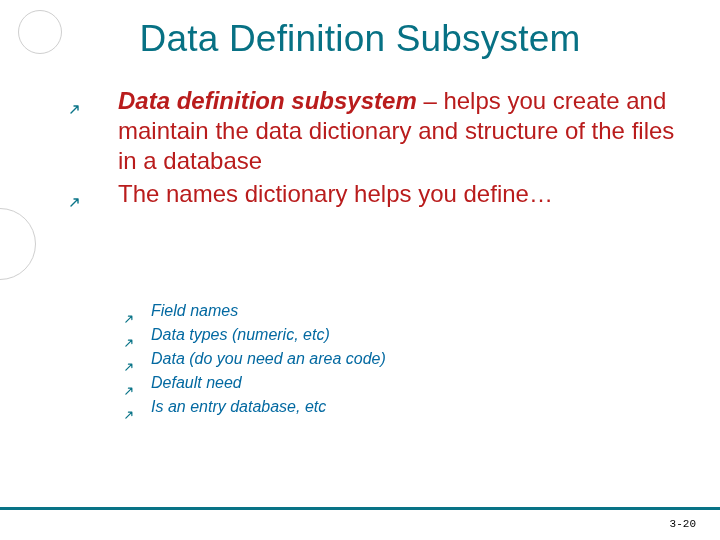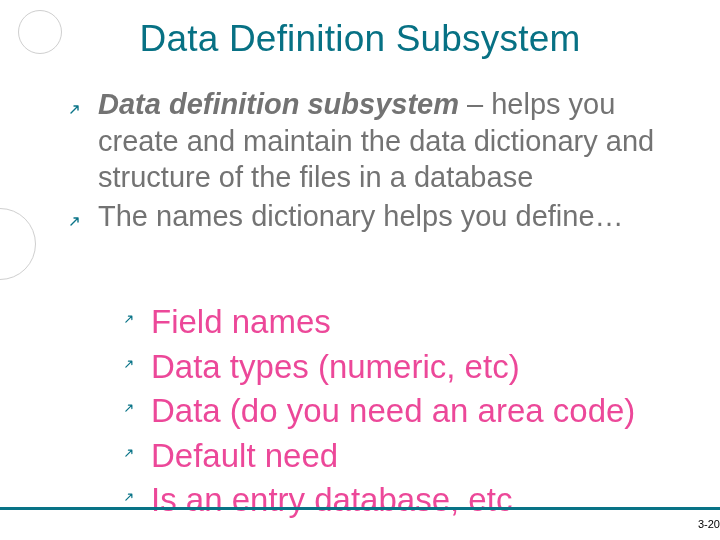--- a/index.html
+++ b/index.html
@@ -49,62 +49,64 @@
     align-items: flex-start;
     margin-bottom: 2px;
   }
   .arrow-main {
     flex: 0 0 28px;
     width: 28px;
     padding-top: 14px;
   }
   .arrow-main svg { display: block; }
   .txt-main {
-    font-size: 29px;
+    font-size: 24px;
     line-height: 1.26;
-    color: #737373;
+    color: #b91c1c;
+    margin-left: 20px;
   }
   .txt-main .em { font-style: italic; font-weight: bold; }
   .sub-list {
     position: absolute;
     top: 300px;
     left: 125px;
     width: 540px;
   }
   .li-sub {
     display: flex;
     align-items: flex-start;
     margin-bottom: 1px;
   }
   .arrow-sub {
     flex: 0 0 26px;
     width: 26px;
     padding-top: 11px;
   }
   .arrow-sub svg { display: block; }
   .txt-sub {
-    font-size: 33px;
+    font-size: 16px;
     line-height: 1.32;
-    color: #ec4899;
+    color: #0369a1;
+    font-style: italic;
   }
   .divider {
     position: absolute;
     left: 0;
     bottom: 30px;
     width: 720px;
     height: 3px;
     background: #087386;
   }
   .slide-num {
     position: absolute;
-    right: 0;
+    right: 24px;
     bottom: 10px;
     font-size: 11px;
     color: #000;
-    font-family: Liberation Sans, sans-serif;
+    font-family: Liberation Mono, monospace;
   }
 </style>
 </head>
 <body>
 
 <div class="decor-circle-top"></div>
 <div class="decor-circle-side"></div>
 
 <h1 class="slide-title">Data Definition Subsystem</h1>
 

